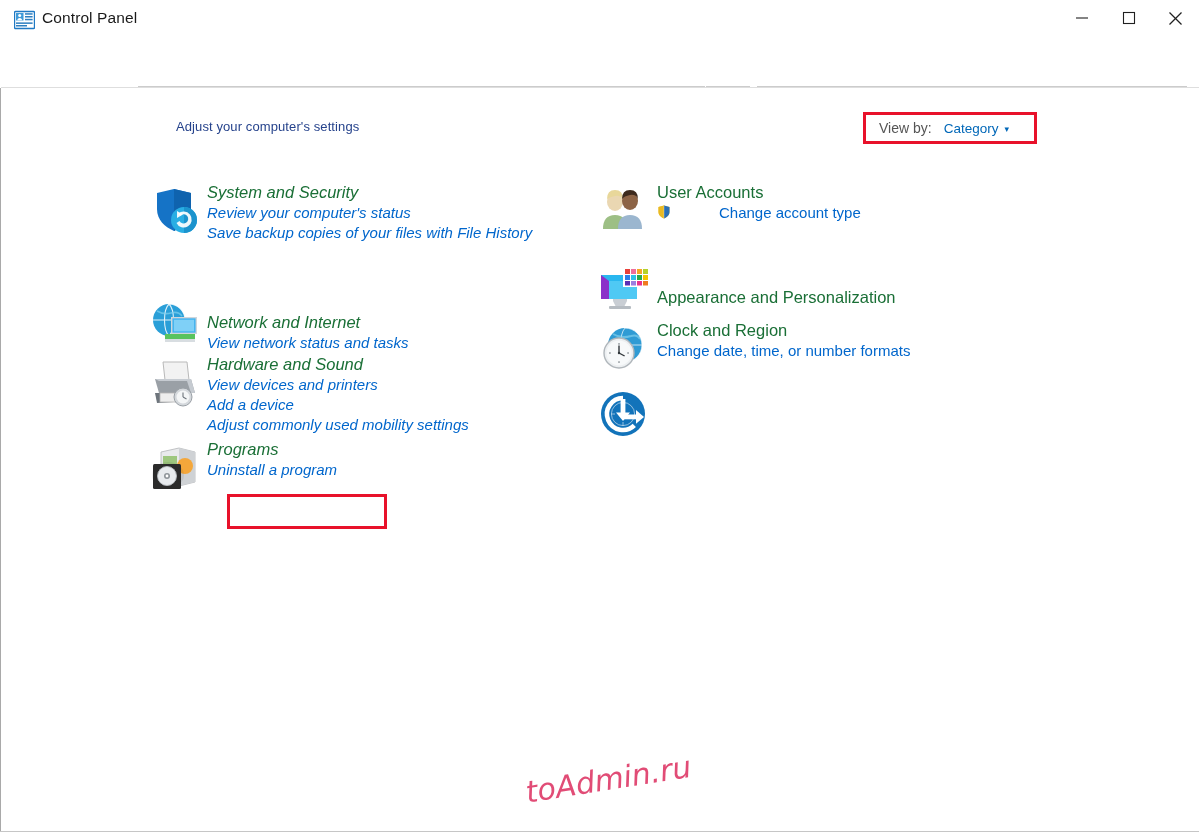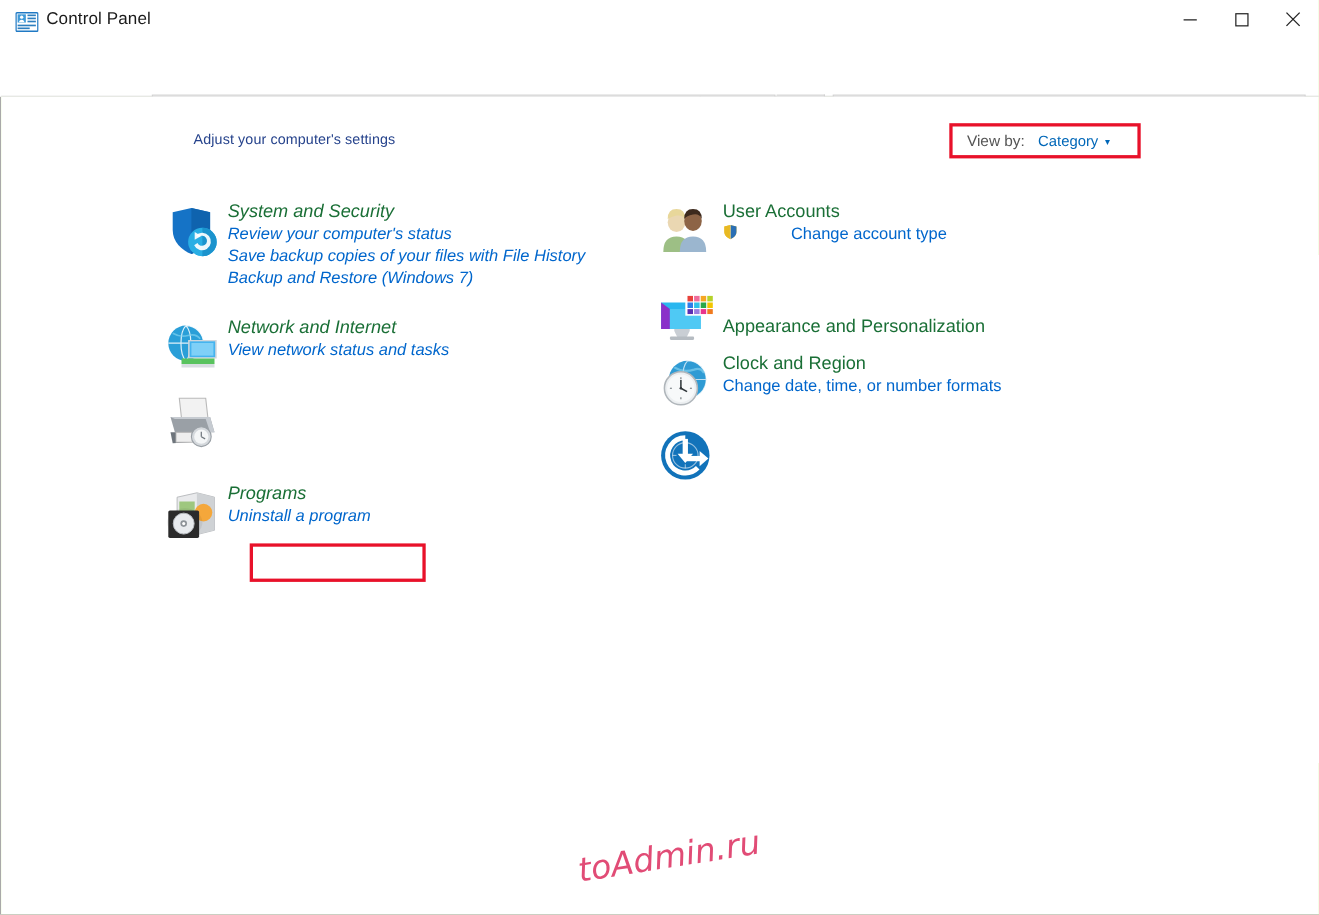--- a/index.html
+++ b/index.html
@@ -455,25 +455,24 @@
             <circle cx="35" cy="33" r="13" fill="#29aee4"></circle>
             <path d="M35 20a13 13 0 0 1 0 26z" fill="#1b93cd"></path>
             <path d="M29 27 a8 8 0 1 1 -1.5 9 l3-2 a4.6 4.6 0 1 0 1-5.5 z" fill="#ffffff" opacity="0.92"></path>
             <polygon points="28,24 34,27.5 28,31" fill="#ffffff" opacity="0.92"></polygon>
           </svg>
         </div>
         <div class="cat-body">
           <div class="cat-title">System and Security</div>
           <span class="cat-link">Review your computer's status</span>
           <span class="cat-link">Save backup copies of your files with File History</span>
-          <span class="cat-link">Backup and Restore (Windows 7)</span>
-        </div>
-      </div>
-
-      <div class="category" style="height:66px;">
+        </div>
+      </div>
+
+      <div class="category" style="height:66px;align-items:flex-end;">
         <div class="cat-icon">
           <svg width="52" height="48" viewBox="0 0 52 48">
             <circle cx="20" cy="19" r="16" fill="#2a9fd8"></circle>
             <path d="M20 3a16 16 0 0 1 0 32 M4 19h32 M20 3c-6 6-6 26 0 32 M20 3c6 6 6 26 0 32" fill="none" stroke="#ffffff" stroke-width="1.1" opacity="0.85"></path>
             <path d="M8 10 q7 4 14 2 q7-2 11 3" fill="none" stroke="#7fd2f0" stroke-width="1.6" opacity="0.7"></path>
             <path d="M22 16 h26 v17 h-26 z" fill="#cfd6dc"></path>
             <rect x="23.4" y="17.3" width="23.2" height="14.4" fill="#45b4ef"></rect>
             <rect x="25" y="18.8" width="20" height="11.5" fill="#7fd0f7"></rect>
             <path d="M16 33 h30 v5 h-30 z" fill="#59c35e"></path>
             <path d="M16 38 h30 v3 h-30 z" fill="#d8dde1"></path>
@@ -491,20 +490,26 @@
             <path d="M14 3 h24 l2 18 h-24 z" fill="#f2f2f2" stroke="#b9b9b9" stroke-width="1"></path>
             <path d="M6 20 h36 l4 14 h-36 z" fill="#9aa0a6"></path>
             <path d="M6 20 h36 l4 14 h-4 l-4 -12 h-28 z" fill="#c6cbd1"></path>
             <path d="M6 34 h36 v8 l-34 2 z" fill="#6e757c"></path>
             <rect x="11" y="34" width="22" height="9" fill="#eeeeee" stroke="#b4b4b4" stroke-width="0.8"></rect>
             <circle cx="34" cy="38" r="9" fill="#d4d8dc" stroke="#9aa0a6" stroke-width="1"></circle>
             <circle cx="34" cy="38" r="6.5" fill="#f4f6f7"></circle>
             <line x1="34" y1="38" x2="34" y2="33.5" stroke="#6e757c" stroke-width="1.1"></line>
             <line x1="34" y1="38" x2="37.5" y2="40" stroke="#6e757c" stroke-width="1.1"></line>
           </svg>
+        </div>
+        <div class="cat-body">
+          <div class="cat-title">Hardware and Sound</div>
+          <span class="cat-link">View devices and printers</span>
+          <span class="cat-link">Add a device</span>
+          <span class="cat-link">Adjust commonly used mobility settings</span>
         </div>
       </div>
 
       <div class="category" style="height:60px;">
         <div class="cat-icon">
           <svg width="52" height="50" viewBox="0 0 52 50">
             <path d="M12 8 L30 4 L46 8 V38 L30 42 L12 38 Z" fill="#e9eaec" stroke="#b3b5b8" stroke-width="0.8"></path>
             <path d="M30 4 L46 8 V38 L30 42 Z" fill="#cfd2d5"></path>
             <path d="M14 12 h14 v12 h-14 z" fill="#9ec77f"></path>
             <circle cx="36" cy="22" r="8" fill="#f4a73b"></circle>

